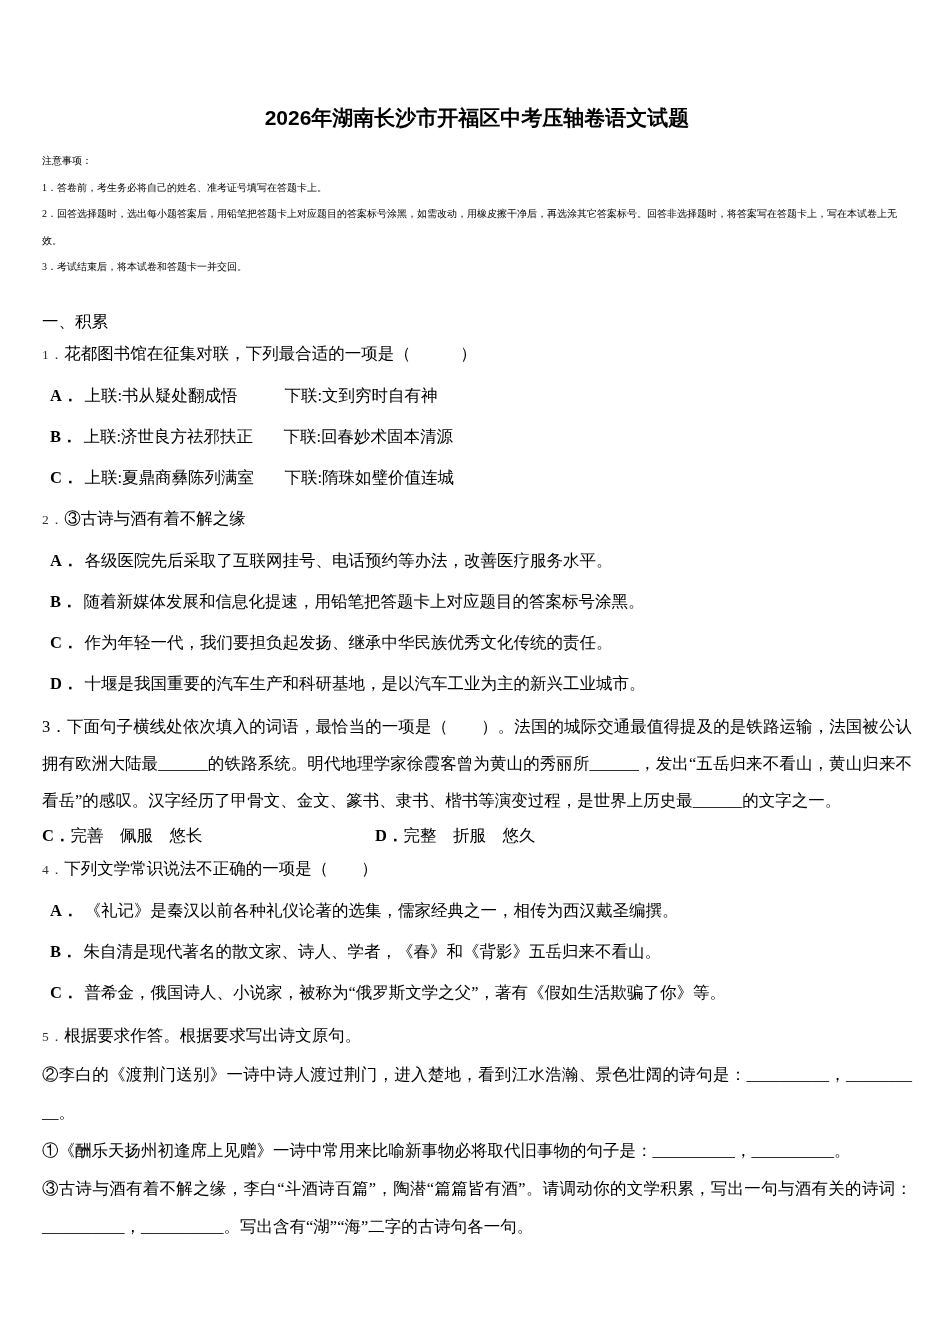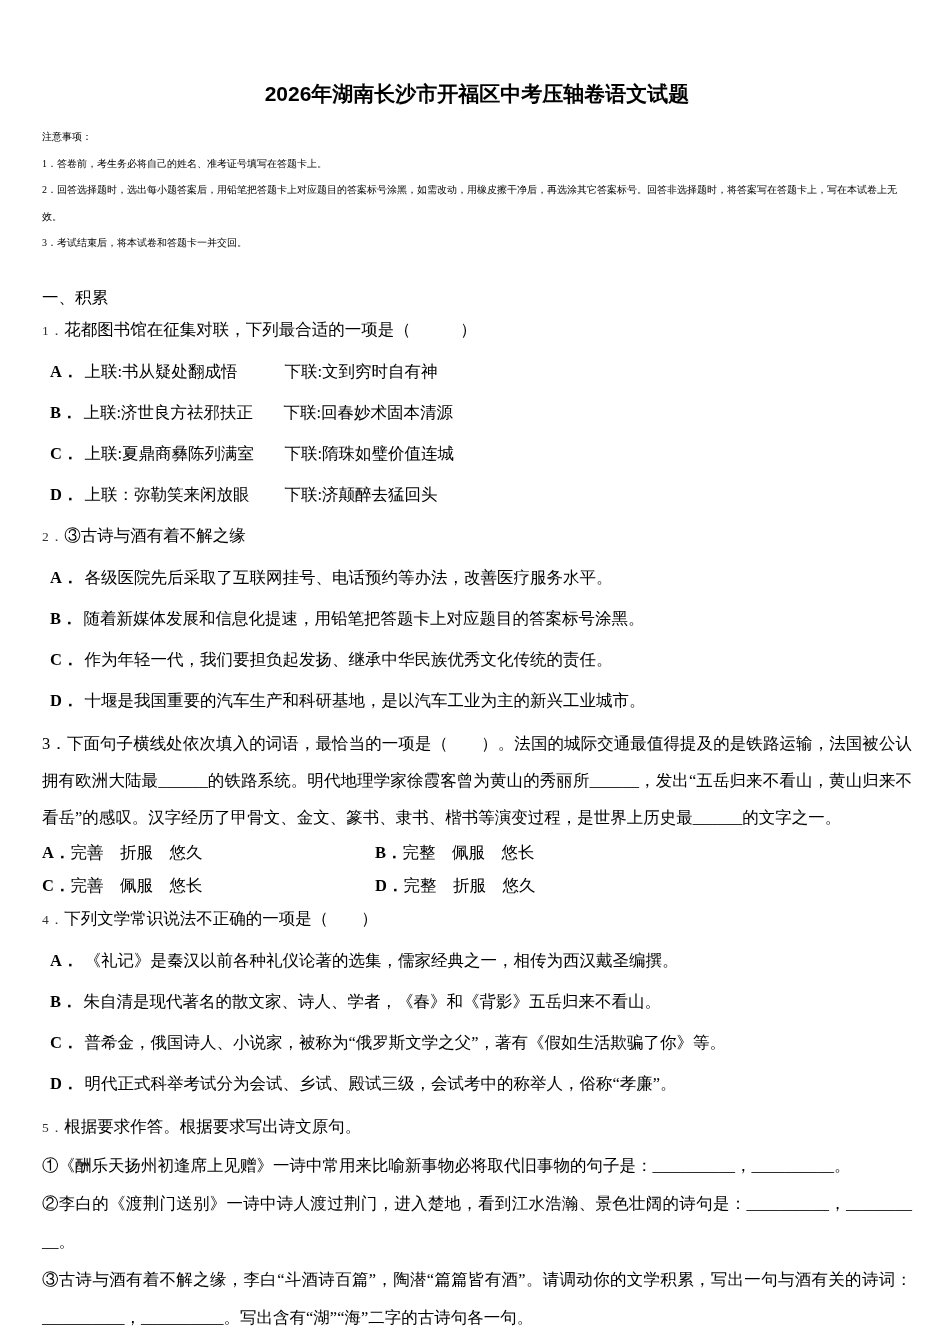--- a/index.html
+++ b/index.html
@@ -7,21 +7,21 @@
   body {
     width: 950px;
     height: 1344px;
     font-family: "Liberation Serif", "DejaVu Serif", serif;
     color: #000000;
     overflow: hidden;
   }
   .page {
     width: 950px;
     height: 1344px;
-    padding: 80px 38px 0 42px;
+    padding: 104px 38px 0 42px;
   }
   .doc-title {
     text-align: center;
     font-size: 21px;
     font-weight: bold;
     font-family: "Liberation Sans", "DejaVu Sans", sans-serif;
     margin: 0 0 16px 0;
   }
   .notice p { margin: 0; font-size: 10px; line-height: 26.5px; }
   .section-heading {
@@ -53,45 +53,42 @@
     <p>3．考试结束后，将本试卷和答题卡一并交回。</p>
   </div>
 
   <p class="section-heading">一、积累</p>
 
   <div>
     <p class="stem"><span class="qnum">1．</span><span>花都图书馆在征集对联，下列最合适的一项是（　　　）</span></p>
     <p class="opt"><b class="lbl">A．</b><span class="pair-left">上联:书从疑处翻成悟</span><span>下联:文到穷时自有神</span></p>
     <p class="opt"><b class="lbl">B．</b><span class="pair-left">上联:济世良方祛邪扶正</span><span>下联:回春妙术固本清源</span></p>
     <p class="opt"><b class="lbl">C．</b><span class="pair-left">上联:夏鼎商彝陈列满室</span><span>下联:隋珠如璧价值连城</span></p>
-    <p class="opt"><b class="lbl">D．</b><span class="pair-left">上联：弥勒笑来闲放眼</span><span>下联:济颠醉去猛回头</span></p>
   </div>
 
   <div>
     <p class="stem"><span class="qnum">2．</span><span>③古诗与酒有着不解之缘</span></p>
     <p class="opt"><b class="lbl">A．</b><span>各级医院先后采取了互联网挂号、电话预约等办法，改善医疗服务水平。</span></p>
     <p class="opt"><b class="lbl">B．</b><span>随着新媒体发展和信息化提速，用铅笔把答题卡上对应题目的答案标号涂黑。</span></p>
     <p class="opt"><b class="lbl">C．</b><span>作为年轻一代，我们要担负起发扬、继承中华民族优秀文化传统的责任。</span></p>
     <p class="opt"><b class="lbl">D．</b><span>十堰是我国重要的汽车生产和科研基地，是以汽车工业为主的新兴工业城市。</span></p>
   </div>
 
   <div>
     <p class="q3stem"><span class="qnum">3．</span><span>下面句子横线处依次填入的词语，最恰当的一项是（　　）。法国的城际交通最值得提及的是铁路运输，法国被公认拥有欧洲大陆最______的铁路系统。明代地理学家徐霞客曾为黄山的秀丽所______，发出“五岳归来不看山，黄山归来不看岳”的感叹。汉字经历了甲骨文、金文、篆书、隶书、楷书等演变过程，是世界上历史最______的文字之一。</span></p>
-    <p class="two-col"><span class="cell-left"><b class="lbl">A．</b><span>完善　折服　悠久</span></span><span><b class="lbl">B．</b><span>完整　佩服　悠长</span></span></p>
     <p class="two-col"><span class="cell-left"><b class="lbl">C．</b><span>完善　佩服　悠长</span></span><span><b class="lbl">D．</b><span>完整　折服　悠久</span></span></p>
   </div>
 
   <div>
     <p class="stem"><span class="qnum">4．</span><span>下列文学常识说法不正确的一项是（　　）</span></p>
     <p class="opt"><b class="lbl">A．</b><span>《礼记》是秦汉以前各种礼仪论著的选集，儒家经典之一，相传为西汉戴圣编撰。</span></p>
     <p class="opt"><b class="lbl">B．</b><span>朱自清是现代著名的散文家、诗人、学者，《春》和《背影》五岳归来不看山。</span></p>
     <p class="opt"><b class="lbl">C．</b><span>普希金，俄国诗人、小说家，被称为“俄罗斯文学之父”，著有《假如生活欺骗了你》等。</span></p>
-    <p class="opt"><b class="lbl">D．</b><span>明代正式科举考试分为会试、乡试、殿试三级，会试考中的称举人，俗称“孝廉”。</span></p>
   </div>
 
   <div class="q5">
     <p class="stem"><span class="qnum">5．</span><span>根据要求作答。根据要求写出诗文原句。</span></p>
+    <p>②李白的《渡荆门送别》一诗中诗人渡过荆门，进入楚地，看到江水浩瀚、景色壮阔的诗句是：__________，________ __。</p>
     <p>①《酬乐天扬州初逢席上见赠》一诗中常用来比喻新事物必将取代旧事物的句子是：__________，__________。</p>
-    <p>②李白的《渡荆门送别》一诗中诗人渡过荆门，进入楚地，看到江水浩瀚、景色壮阔的诗句是：__________，________ __。</p>
     <p>③古诗与酒有着不解之缘，李白“斗酒诗百篇”，陶潜“篇篇皆有酒”。请调动你的文学积累，写出一句与酒有关的诗词：__________，__________。写出含有“湖”“海”二字的古诗句各一句。</p>
   </div>
 
 </div>
 
 </body></html>

